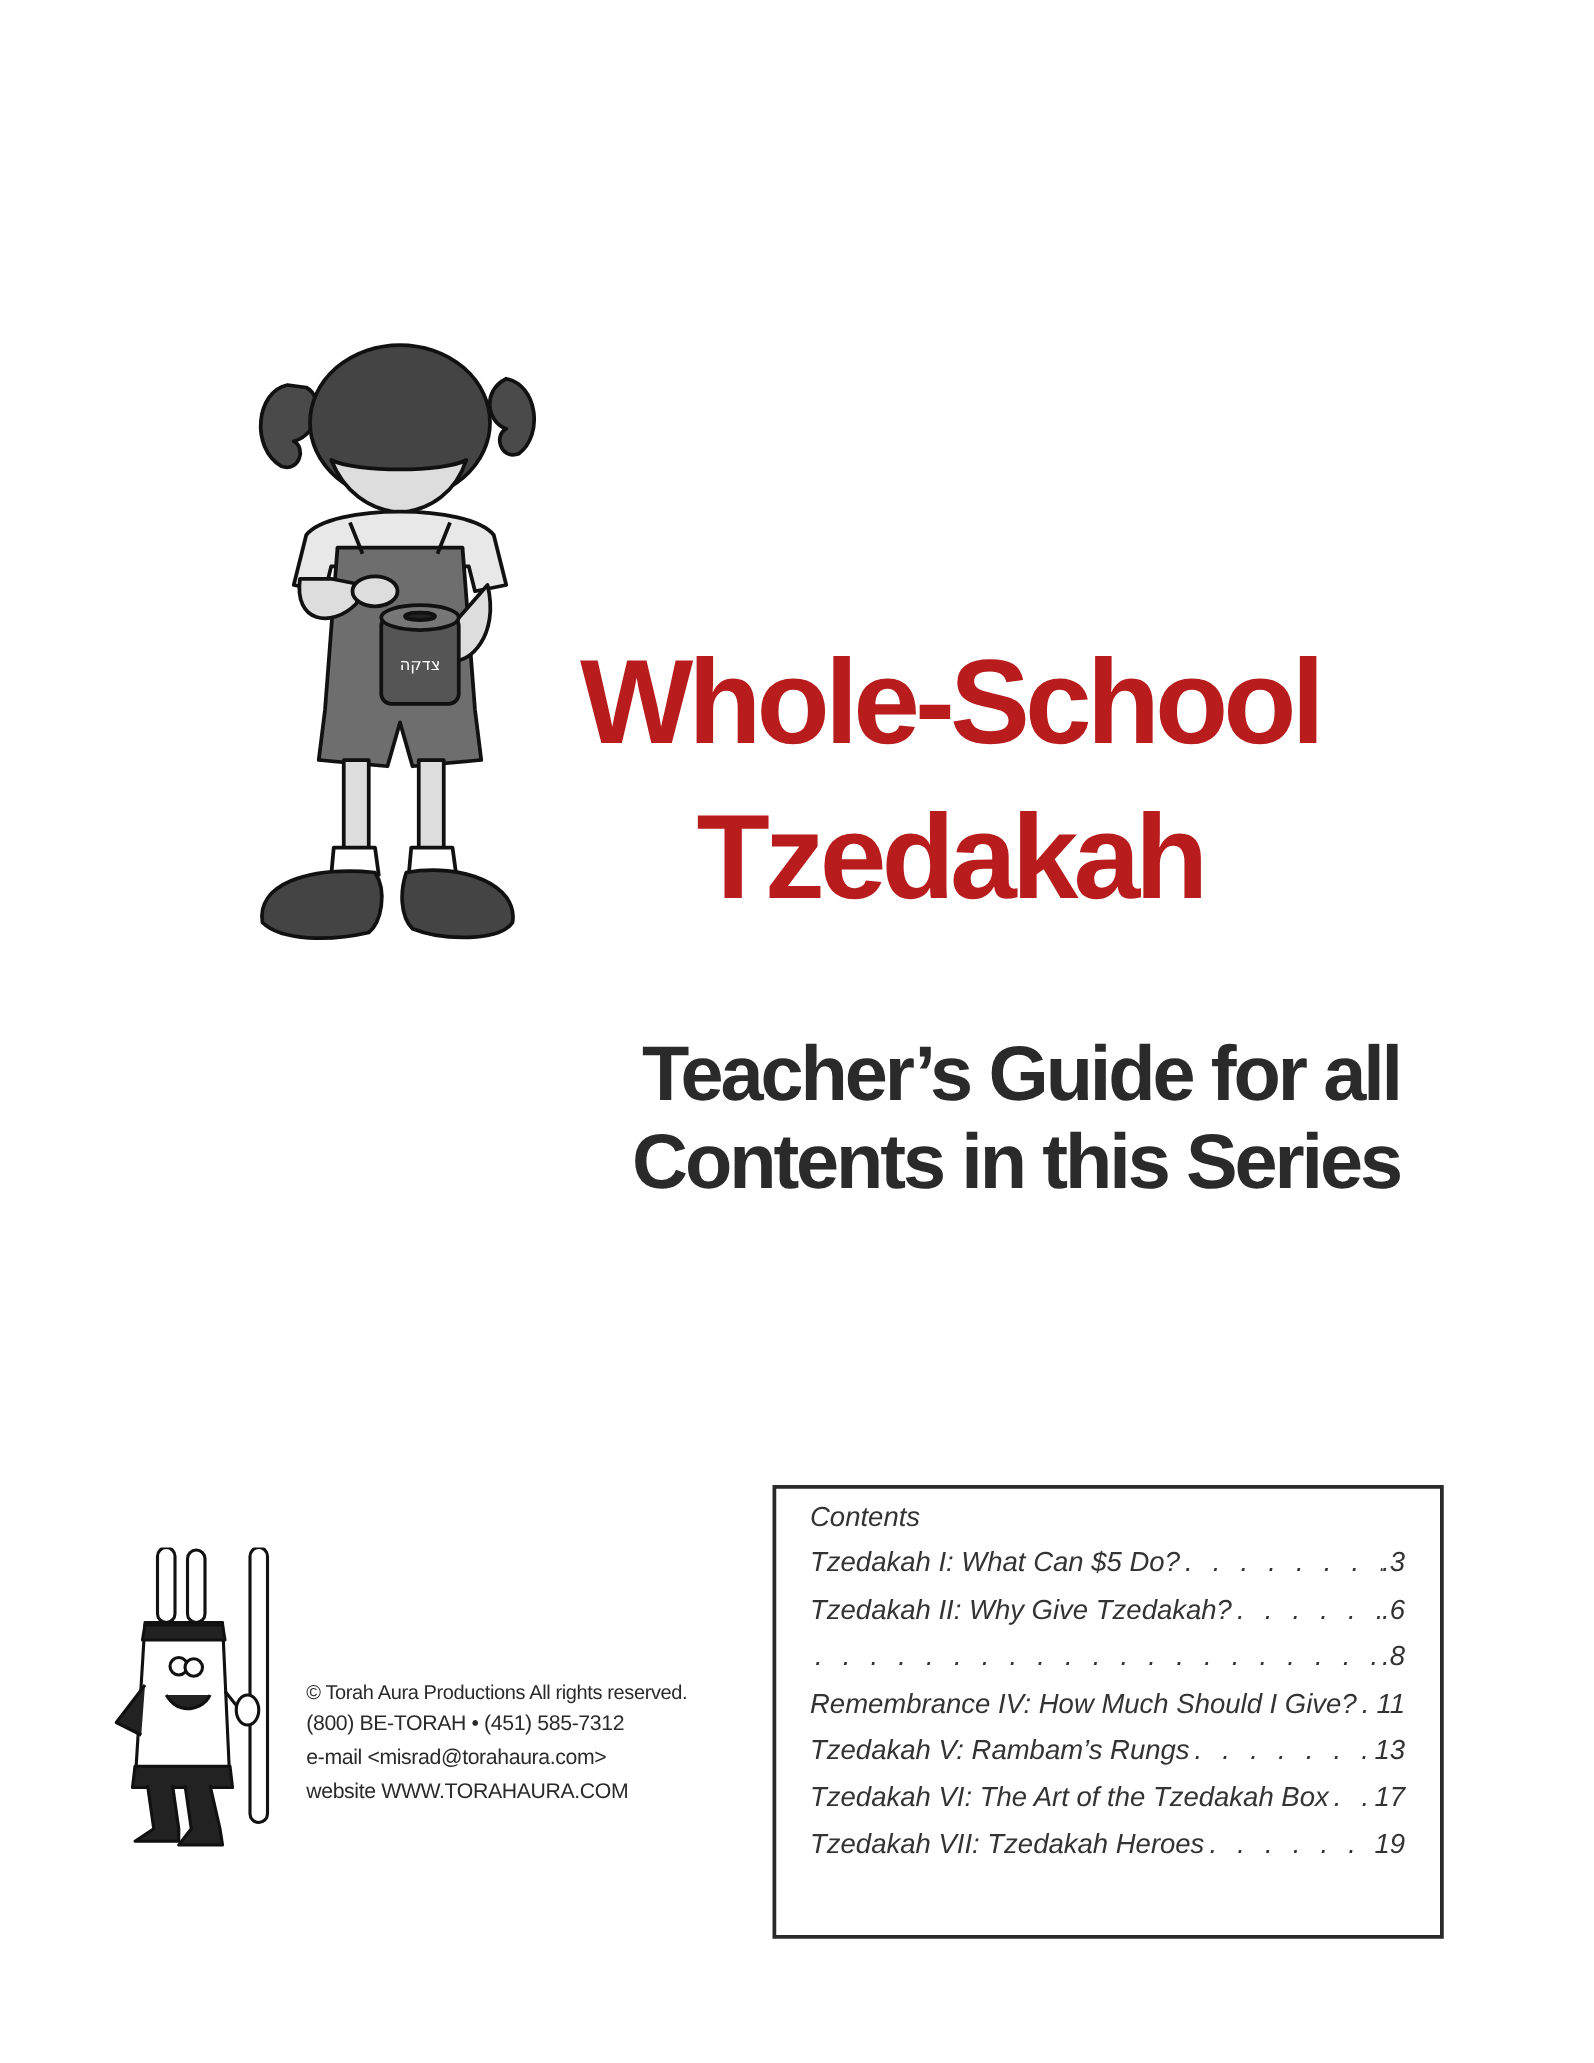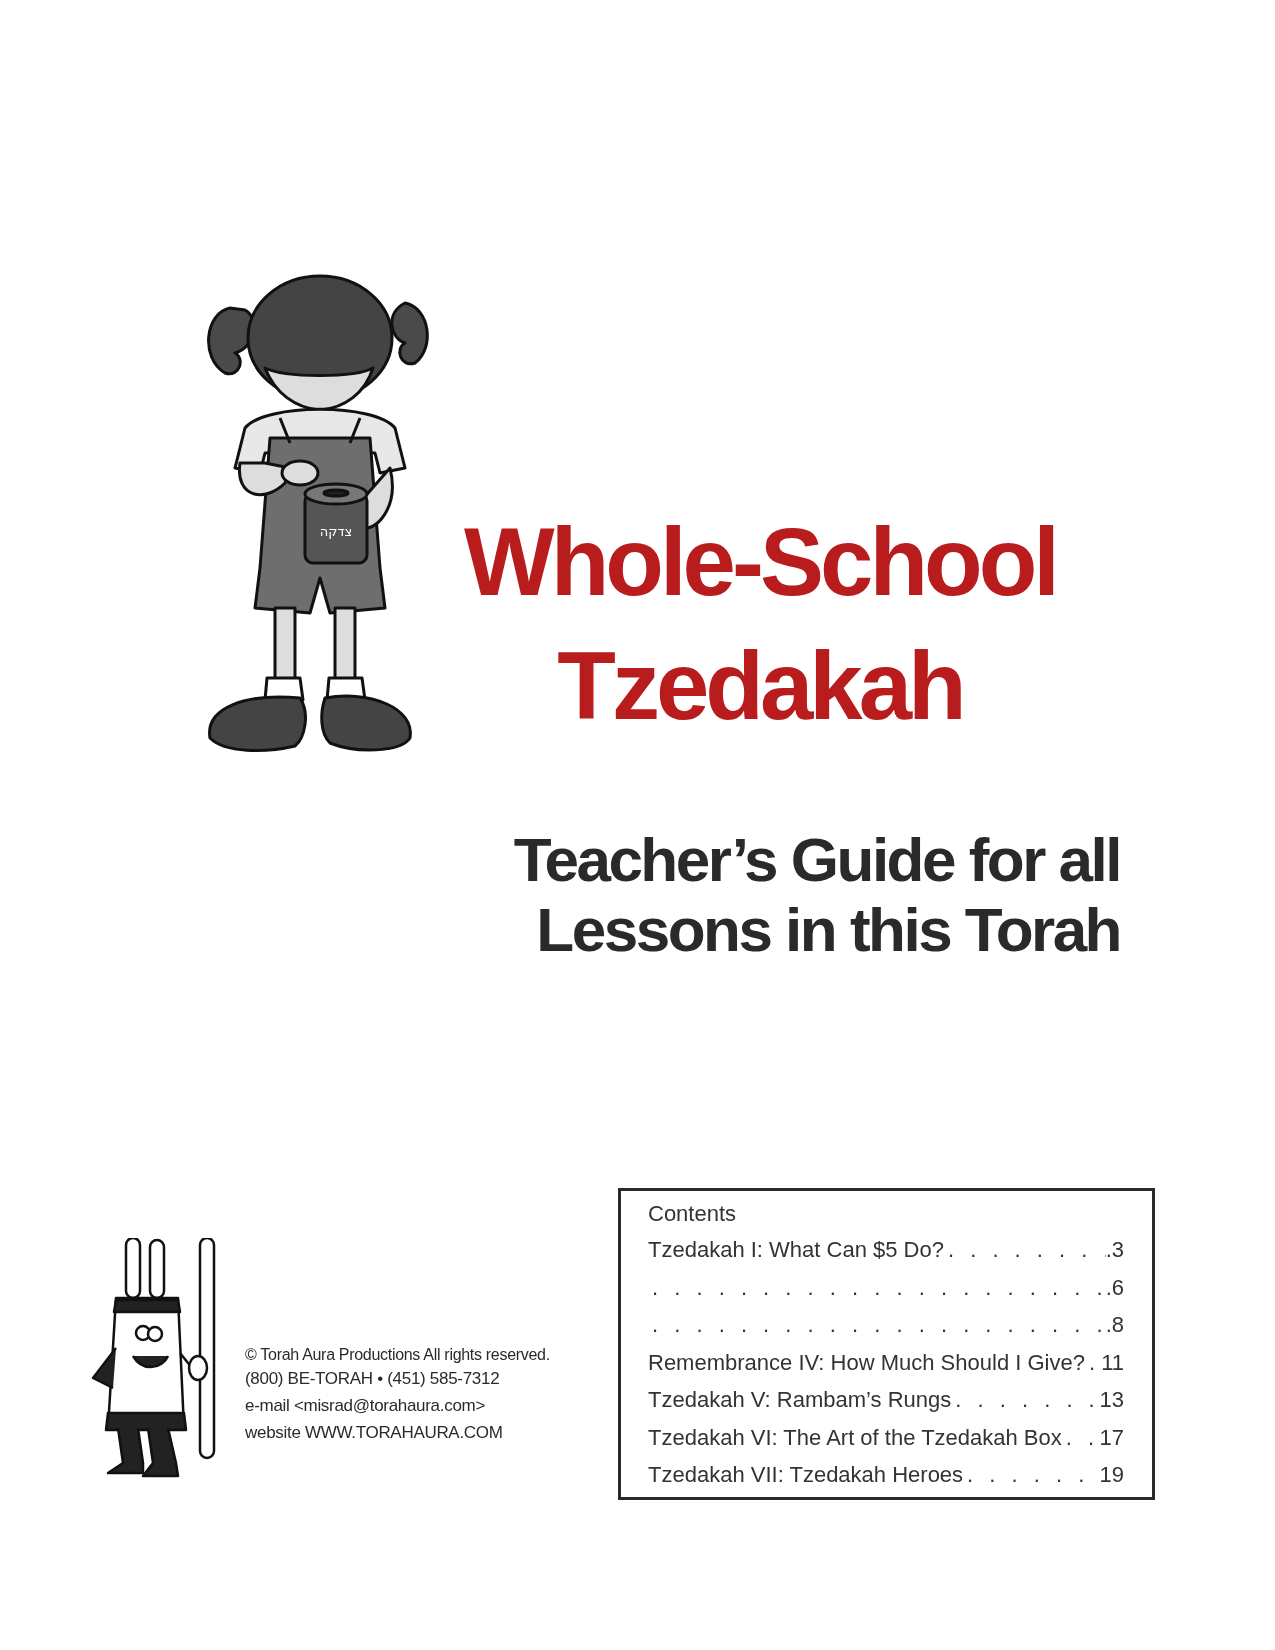--- a/index.html
+++ b/index.html
@@ -11,22 +11,22 @@
            line-height: 124px; letter-spacing: -4px; color: #b91c1c; }
   .title div { white-space: nowrap; }
   .subtitle { position: absolute; left: 380px; top: 825px; width: 740px; text-align: right;
               font-weight: bold; font-size: 62px; line-height: 70px; letter-spacing: -2.5px; color: #2a2a2a; }
   .subtitle div { white-space: nowrap; }
   .mascot { position: absolute; left: 88px; top: 1238px; width: 150px; height: 245px; }
   .credits { position: absolute; left: 245px; top: 1345px; color: #2a2a2a; }
   .credits .copy { font-size: 16px; line-height: 20px; letter-spacing: -0.3px; text-align: center; }
   .credits .org { font-size: 22px; line-height: 30px; font-weight: bold; letter-spacing: -0.3px; }
   .credits .line { font-size: 17px; line-height: 27px; letter-spacing: -0.3px; }
-  .toc { position: absolute; left: 618px; top: 1188px; width: 537px; height: 312px;
-         border: 3px solid #2a2a2a; box-sizing: border-box; padding: 6px 28px 0 27px; }
+  .toc { position: absolute; left: 618px; top: 1188px; width: 537px; height: 363px;
+         border: 3px solid #2a2a2a; box-sizing: border-box; padding: 6px 28px 0 27px; font-style: italic; }
   .toc .head { font-size: 22px; line-height: 34px; color: #333; }
   .toc .row { display: flex; align-items: flex-start; font-size: 22px; line-height: 37.5px; color: #333; white-space: nowrap; }
   .toc .row .t { flex: 0 0 auto; }
   .toc .row .dots { flex: 1 1 auto; overflow: hidden; letter-spacing: 5px; padding-left: 4px; }
   .toc .row .p { flex: 0 0 auto; text-align: right; }
 </style>
 </head>
 <body>
 
 <svg class="girl" viewBox="0 0 225 500" xmlns="http://www.w3.org/2000/svg">
@@ -65,21 +65,21 @@
   <text x="131" y="268" text-anchor="middle" font-family="DejaVu Sans, sans-serif" font-size="13" fill="#fff">צדקה</text>
 </svg>
 
 <div class="title">
   <div>Whole-School</div>
   <div>Tzedakah</div>
 </div>
 
 <div class="subtitle">
   <div>Teacher’s Guide for all</div>
-  <div>Lessons in this Torah</div>
+  <div>Contents in this Series</div>
 </div>
 
 <svg class="mascot" viewBox="0 0 150 245" xmlns="http://www.w3.org/2000/svg">
   <g stroke="#111" stroke-width="2.5" fill="#fff" stroke-linejoin="round">
     <rect x="38" y="0" width="14" height="60" rx="7"></rect>
     <rect x="62" y="2" width="14" height="58" rx="7"></rect>
     <rect x="112" y="0" width="14" height="220" rx="7"></rect>
     <path d="M28 60 L90 60 L96 190 L20 190 Z"></path>
     <path d="M28 62 L90 62 L92 74 L26 74 Z" fill="#222"></path>
     <path d="M20 175 L96 175 L98 192 L18 192 Z" fill="#222"></path>
@@ -102,20 +102,21 @@
 </div>
 
 <div class="toc">
   <div class="head">Contents</div>
   <div class="row">
     <span class="t">Tzedakah I: What Can $5 Do?</span>
     <span class="dots">. . . . . . . . . . . . . . . . . . . . . .</span>
     <span class="p">.3</span>
   </div>
   <div class="row">
+    <span class="t">Tzedakah II: Why Give Tzedakah?</span>
     <span class="dots">. . . . . . . . . . . . . . . . . . . . . .</span>
     <span class="p">.6</span>
   </div>
   <div class="row">
     <span class="dots">. . . . . . . . . . . . . . . . . . . . . .</span>
     <span class="p">.8</span>
   </div>
   <div class="row">
     <span class="t">Remembrance IV: How Much Should I Give?</span>
     <span class="dots">. . . . . . . . . . . . . . . . . . . . . .</span>

